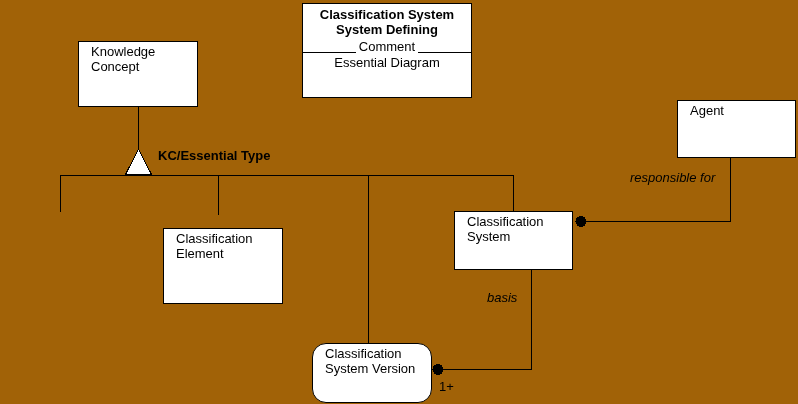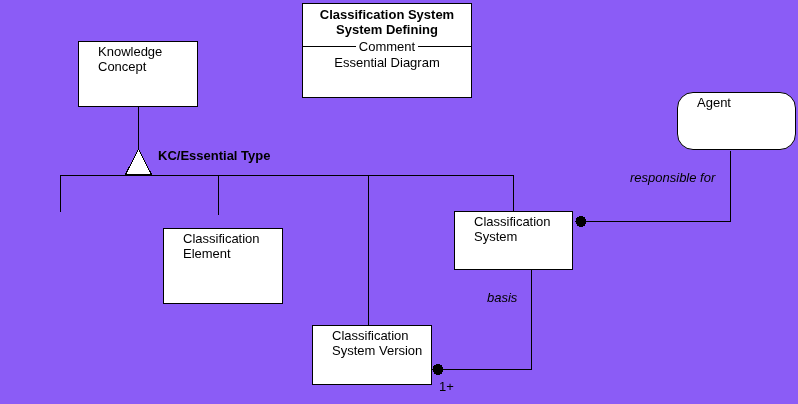--- a/index.html
+++ b/index.html
@@ -1,44 +1,44 @@
 <!DOCTYPE html>
 <html><head>
 <meta charset="utf-8">
 <style>
   html,body{margin:0;padding:0;background:#fff;}
   #canvas{
-    position:relative;width:798px;height:404px;background:#8b5cf6;
+    position:relative;width:798px;height:404px;background:#a16207;
     font-family:"Liberation Sans",sans-serif;font-size:13px;color:#000;
     overflow:hidden;
   }
   .node{
     position:absolute;border:1px solid #000;background:#fff;
-    padding:2px 0 0 19px;line-height:15px;box-sizing:border-box;
+    padding:2px 0 0 12px;line-height:15px;box-sizing:border-box;
   }
   #n-kc{left:78px;top:41px;width:120px;height:66px;}
   #n-guideline{left:1px;top:212px;width:118px;height:57px;}
   #n-ce{left:163px;top:228px;width:120px;height:76px;}
   #n-cs{left:454px;top:211px;width:119px;height:59px;}
-  #n-csv{left:312px;top:325px;width:120px;height:60px;}
-  #n-agent{left:677px;top:92px;width:119px;height:58px;border-radius:16px;}
+  #n-csv{left:312px;top:343px;width:120px;height:60px;border-radius:14px;}
+  #n-agent{left:677px;top:100px;width:119px;height:58px;}
   .lbl{position:absolute;line-height:13px;white-space:nowrap;}
   .it{font-style:italic;margin-top:12px;}
   #l-kcet{left:158px;top:149px;font-weight:bold;}
   #l-resp{left:630px;top:159px;}
   #l-basis{left:487px;top:279px;}
   #l-card{left:439px;top:380px;}
   #titlebox{
     position:absolute;left:302px;top:3px;width:170px;height:95px;
     border:1px solid #000;box-sizing:border-box;background:#fff;
     text-align:center;padding-top:3px;
   }
   #titlebox .b{font-weight:bold;line-height:15px;white-space:pre;}
   #titlebox .r{line-height:15px;}
-  .sep{display:flex;align-items:center;margin:3px 0 2px 0;}
+  .sep{display:flex;align-items:flex-end;margin:3px 0 2px 0;}
   .sep .ln{flex:1;height:1px;background:#000;}
   .sep .cm{padding:0 3px;line-height:13px;}
   svg.layer{position:absolute;left:0;top:0;}
 </style>
 </head>
 <body>
 
 <div id="canvas">
 
   <svg class="layer" width="798" height="404" viewBox="0 0 798 404" shape-rendering="crispEdges" fill="none" stroke="#000" stroke-width="1">

